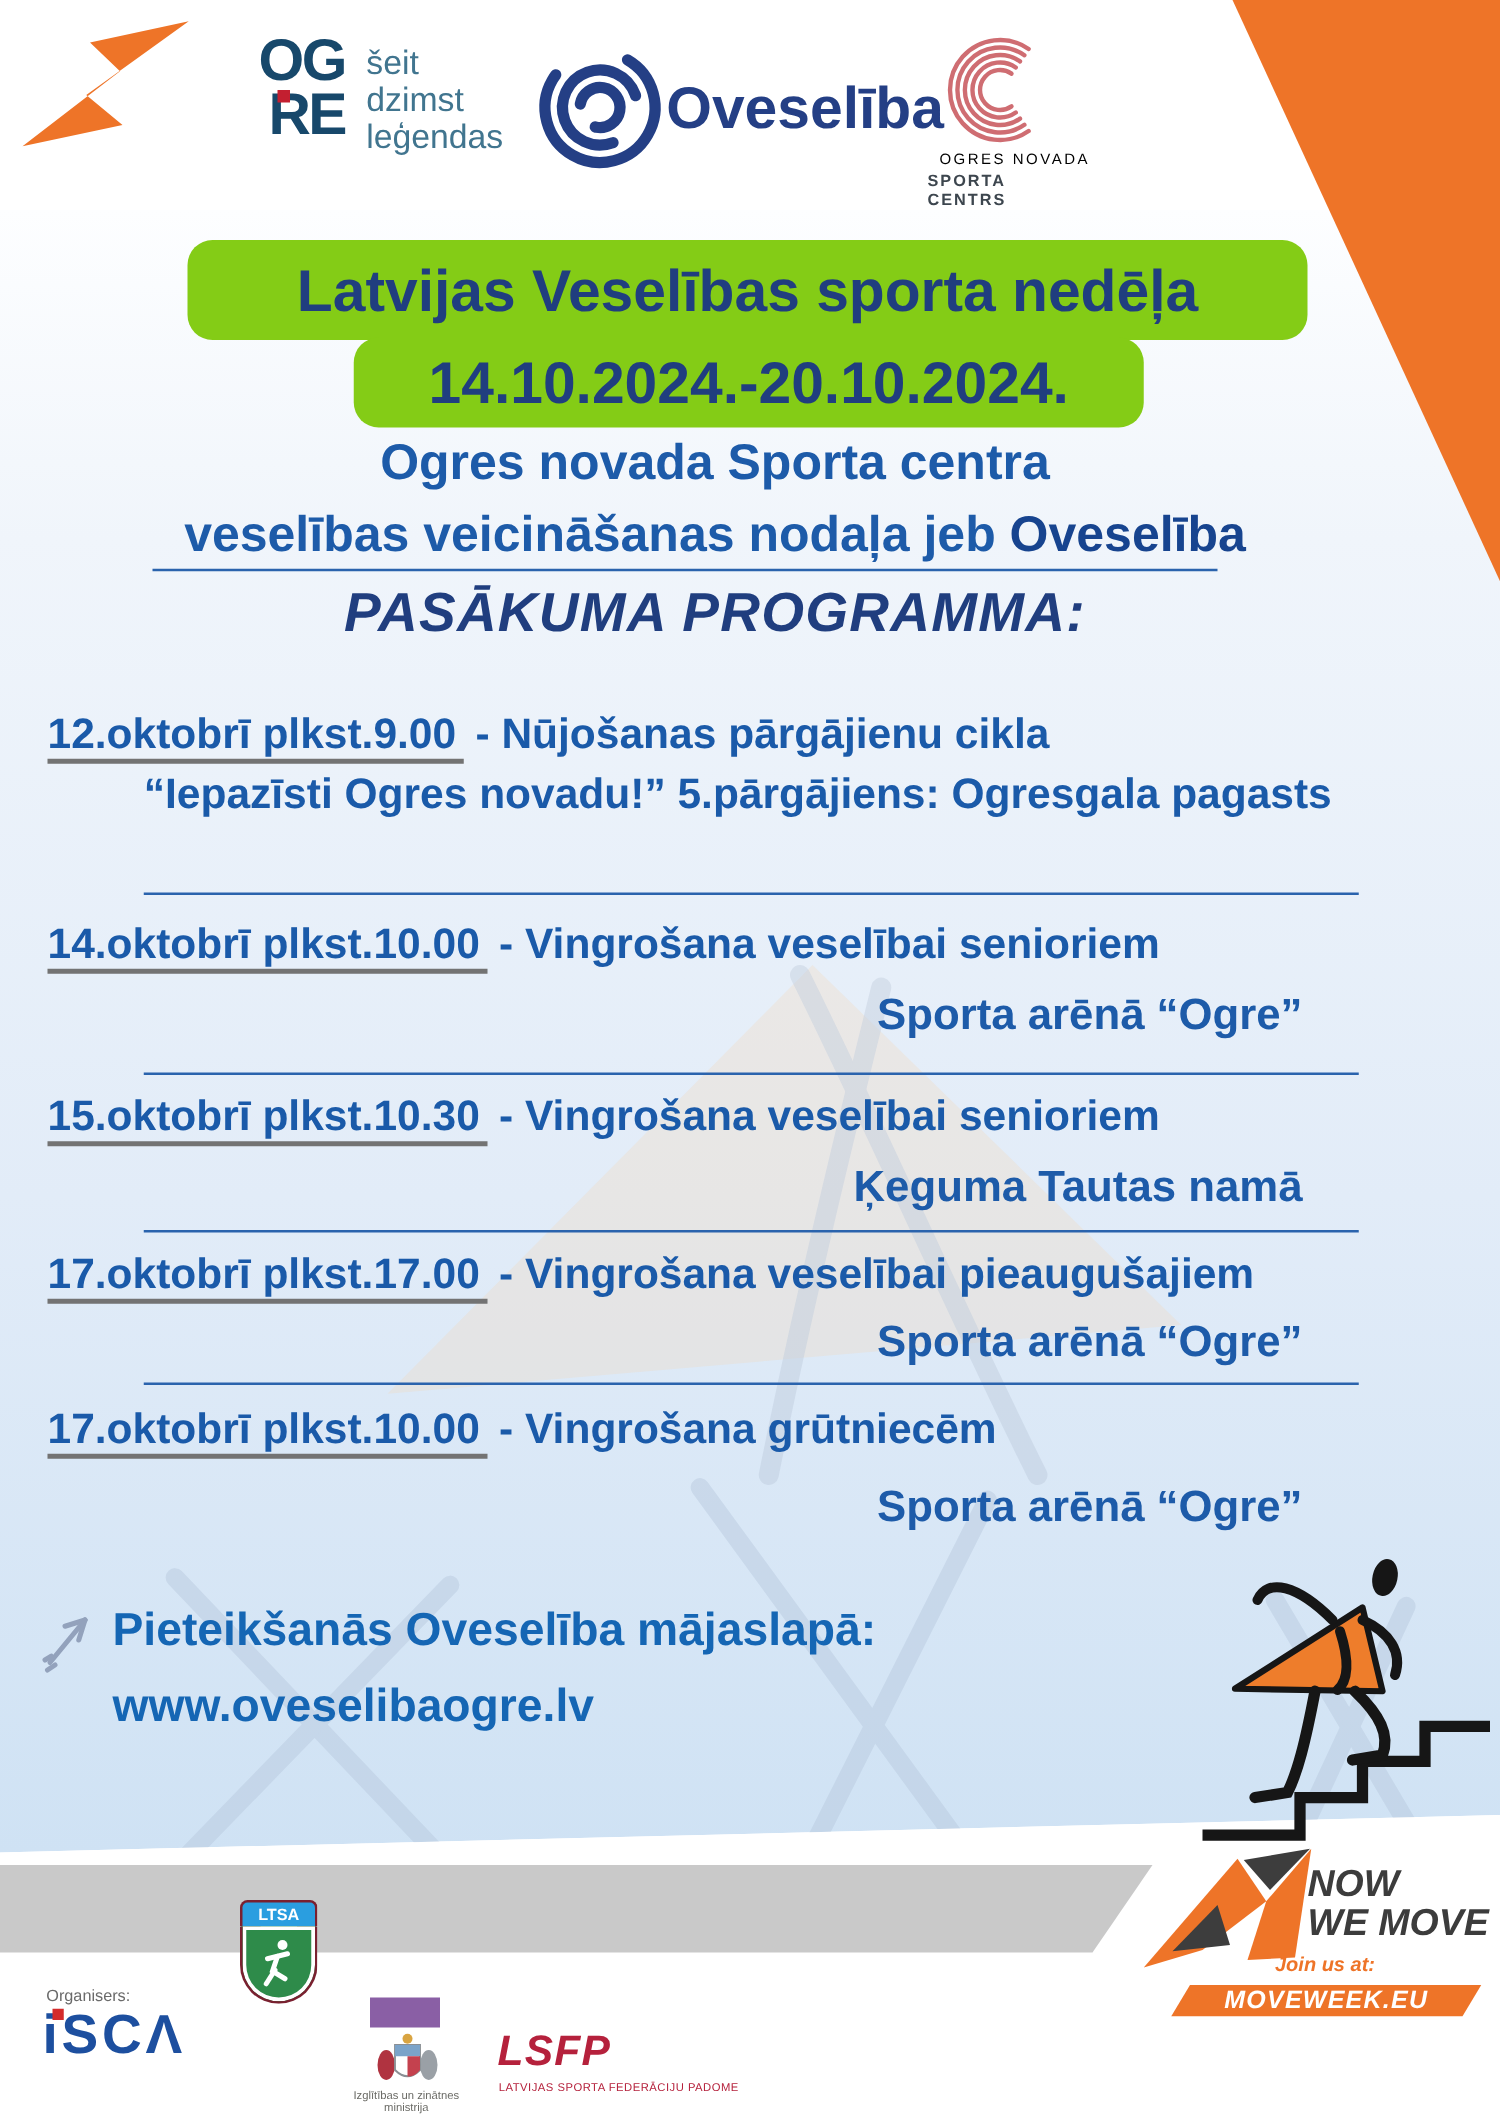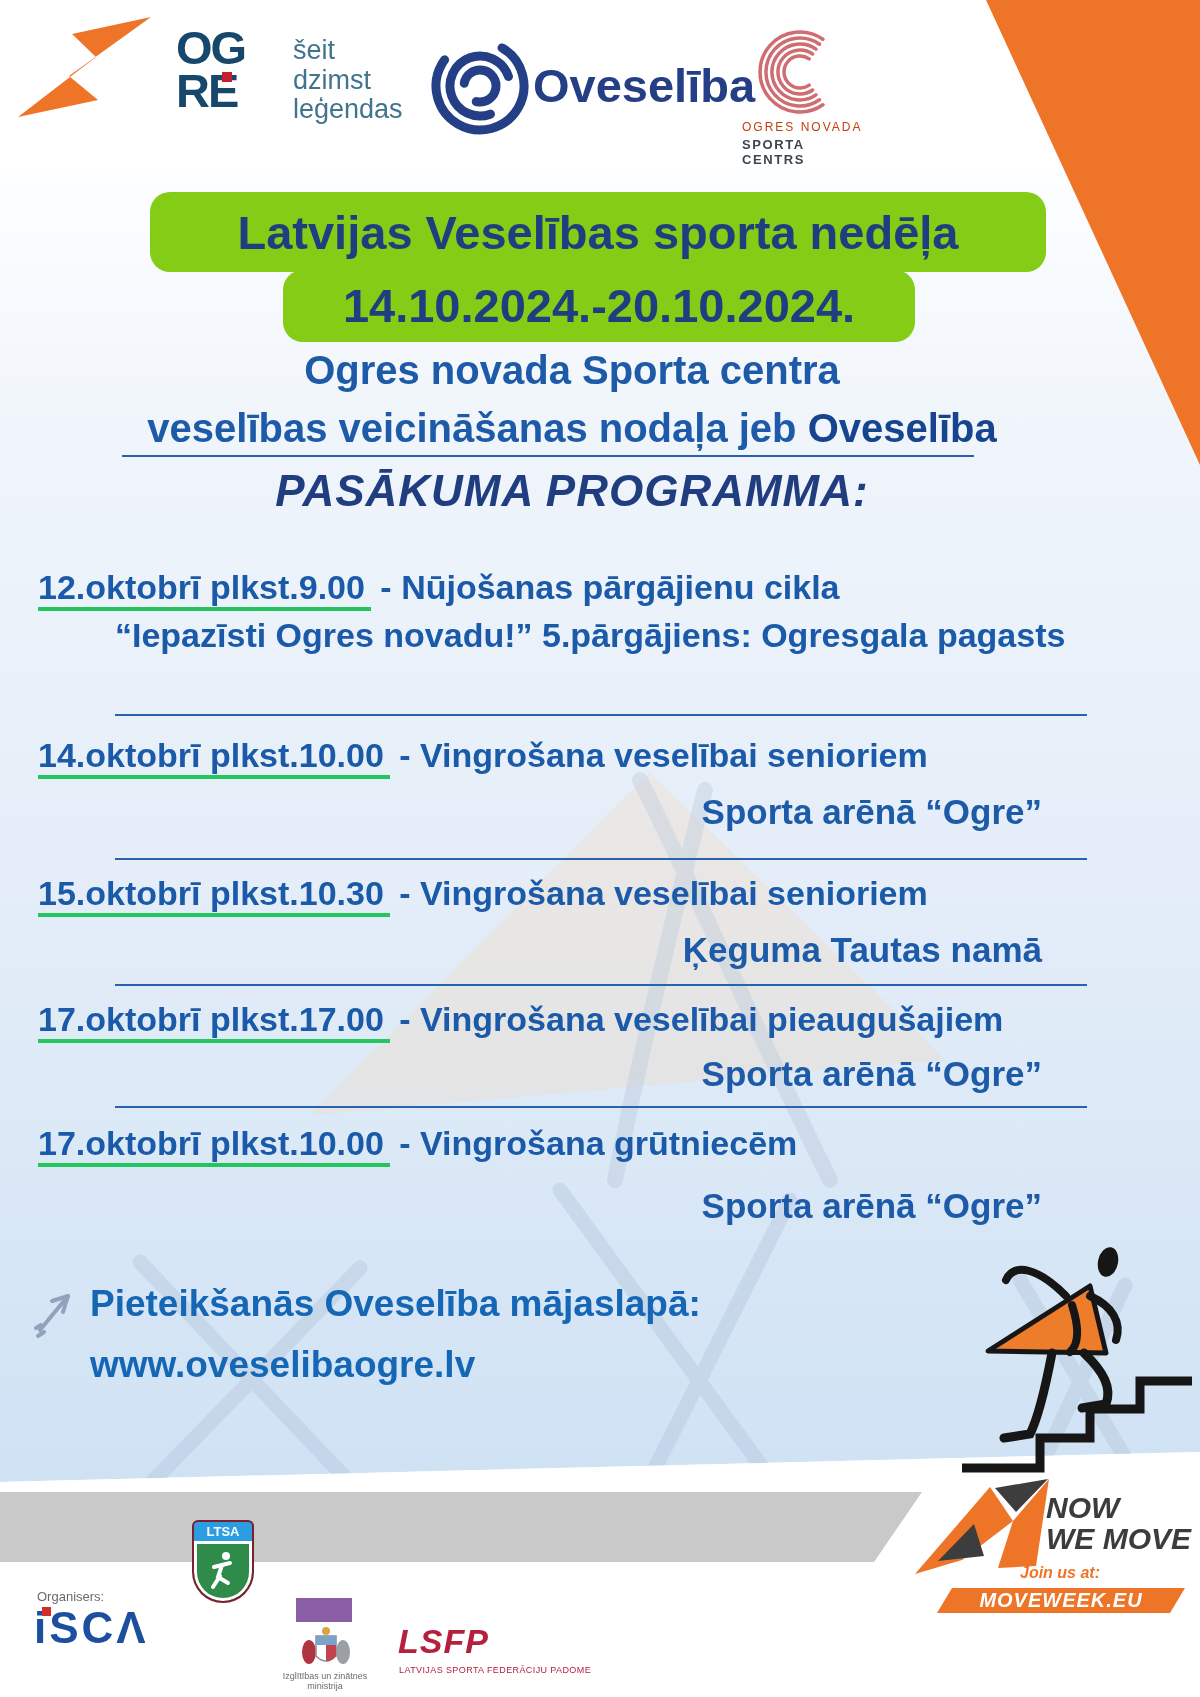--- a/index.html
+++ b/index.html
@@ -9,45 +9,45 @@
     margin:0 auto;
     overflow:hidden;
     background:#ffffff;
     font-family:"Liberation Sans", sans-serif;
   }
   #poster .bg{position:absolute;left:0;top:0;z-index:0;}
   .abs{position:absolute;z-index:2;}
 
   
   .ogre-block{left:176px;top:26px;width:100px;color:#17486b;font-weight:bold;
-    font-size:47px;line-height:0.92;letter-spacing:-2px;text-align:left;}
+    font-size:47px;line-height:0.92;letter-spacing:-2px;text-align:right;}
   .ogre-red{left:222px;top:72px;width:10px;height:10px;background:#c31f30;z-index:3;}
   .ogre-tagline{left:293px;top:36px;font-size:27px;line-height:1.1;color:#41758f;font-weight:400;}
   .ovz-wordmark{left:533px;top:58px;font-size:47px;font-weight:bold;color:#243f85;letter-spacing:0px;}
-  .osc-line1{left:742px;top:120px;width:130px;text-align:left;font-size:12px;color:#c2410c;letter-spacing:2px;}
+  .osc-line1{left:742px;top:120px;width:130px;text-align:right;font-size:12px;color:#000000;letter-spacing:2px;}
   .osc-line2{left:742px;top:137px;width:130px;font-size:13px;font-weight:bold;color:#3d464e;letter-spacing:1.6px;}
 
   
   .title-box{background:#84cc16;border-radius:20px;text-align:center;
     color:#203e7f;font-weight:bold;}
   .title-box1{left:150px;top:192px;width:896px;height:80px;font-size:47px;line-height:82px;}
   .title-box2{left:283px;top:270px;width:632px;height:72px;font-size:47px;line-height:72px;}
 
   .subtitle{width:1200px;text-align:center;color:#1d5ba9;font-weight:bold;font-size:40px;}
   .subtitle1{left:-28px;top:348px;}
   .subtitle2{left:-28px;top:406px;}
   .subtitle2 .xbold{color:#17448f;}
   .sub-rule{left:122px;top:455px;width:852px;height:2px;background:#2a63ad;}
 
   .prog-head{left:-28px;top:466px;width:1200px;text-align:center;color:#203e7f;
     font-weight:bold;font-style:italic;font-size:44px;letter-spacing:1px;}
 
   
   .event-line{left:38px;width:1150px;font-size:34px;font-weight:bold;color:#1a5aa9;white-space:nowrap;}
-  .event-line .dt{border-bottom:4px solid #22c55e;padding-bottom:1px;padding-right:6px;}
+  .event-line .dt{border-bottom:4px solid #737373;padding-bottom:1px;padding-right:6px;}
   .event-cont{left:115px;width:1085px;font-size:34px;font-weight:bold;color:#1a5aa9;white-space:nowrap;}
   .event-loc{left:0px;width:1042px;text-align:right;font-size:35px;font-weight:bold;color:#1d5ba9;}
   .rule{left:115px;width:972px;height:2px;background:#2a63ad;}
 
   
   .reg1{left:90px;top:1283px;font-size:37px;font-weight:bold;color:#1566b4;}
   .reg2{left:90px;top:1344px;font-size:37px;font-weight:bold;color:#1566b4;}
   .cursor-ic{left:30px;top:1286px;}
 
   

